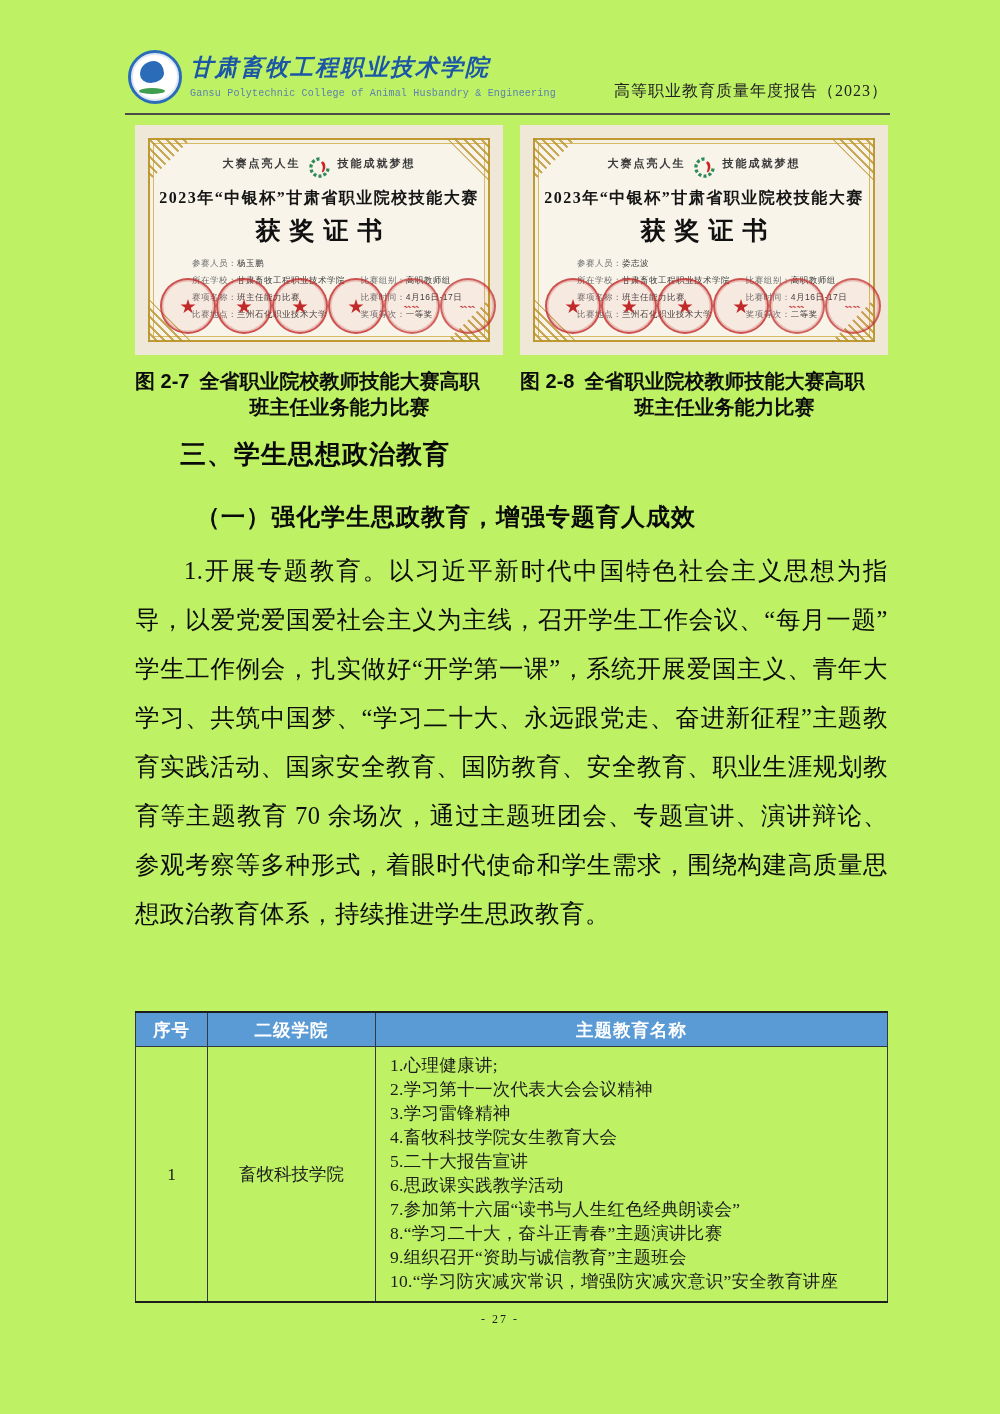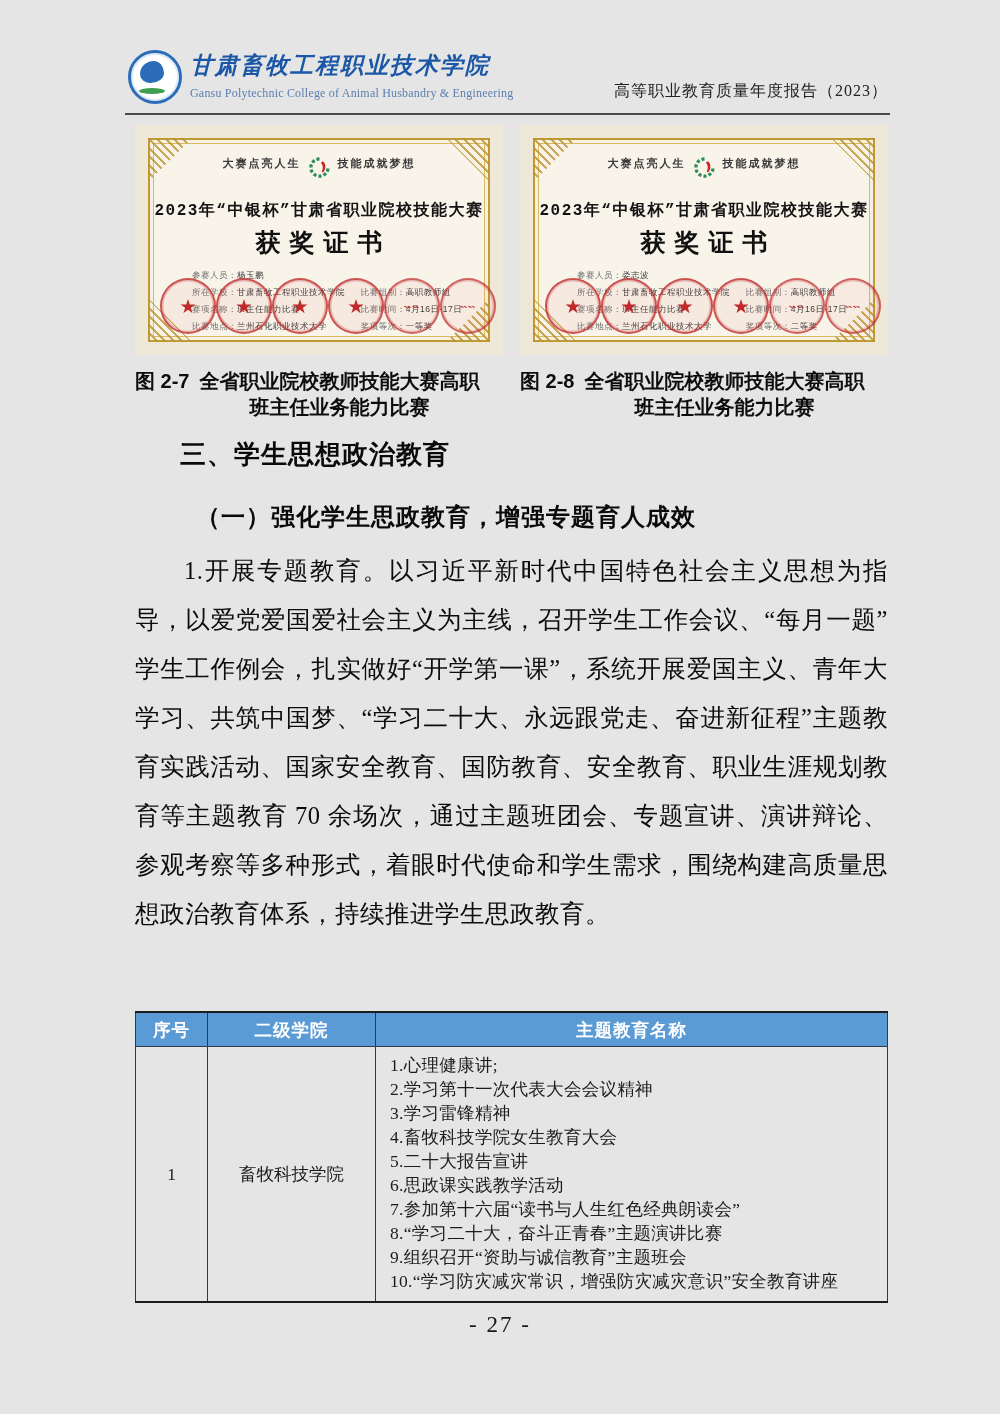--- a/index.html
+++ b/index.html
@@ -1,20 +1,20 @@
 <!DOCTYPE html>
 <html lang="zh"><head>
 <meta charset="utf-8">
 <style>
   html,body{margin:0;padding:0;background:#ffffff;}
   .page{
     position:relative;
     width:1000px;height:1414px;
     margin:0 auto;
-    background:#e5e5e5;
+    background:#bef264;
     font-family:"Liberation Serif","DejaVu Serif",serif;
     color:#111;
     overflow:hidden;
   }
 
   
   .hdr{
     position:absolute;top:50px;left:128px;right:112px;
     display:flex;justify-content:space-between;align-items:flex-end;
   }
@@ -32,22 +32,22 @@
   .logo .grass{
     position:absolute;left:8px;bottom:7px;width:26px;height:6px;
     background:#3f9e4f;border-radius:50%;
   }
   .school-cn{
     font-family:"Liberation Serif","DejaVu Serif",serif;
     font-weight:bold;font-style:italic;
     font-size:23px;letter-spacing:2px;color:#1b57a6;line-height:1.1;
   }
   .school-en{
-    font-family:Liberation Serif, serif;
-    font-size:12px;color:#5b7fb0;margin-top:8px;letter-spacing:.2px;
+    font-family:Liberation Mono, monospace;
+    font-size:10px;color:#5b7fb0;margin-top:8px;letter-spacing:.2px;
   }
   .report-title{
     font-family:"Liberation Serif","DejaVu Serif",serif;
     font-size:16px;color:#222;letter-spacing:1px;white-space:nowrap;
     padding-bottom:2px;
   }
   .hdr-rule{
     position:absolute;top:113px;left:125px;right:110px;
     border-top:2px solid #4a4a4a;
   }
@@ -80,22 +80,22 @@
   .corner.bl{bottom:-2px;left:-2px;clip-path:polygon(0 0,0 100%,100% 100%);}
   .corner.br{bottom:-2px;right:-2px;clip-path:polygon(100% 0,100% 100%,0 100%);}
 
   .cert-slogan{
     margin-top:16px;
     display:flex;justify-content:center;gap:7px;
     font-family:"Liberation Sans","DejaVu Sans",sans-serif;
     font-size:11px;font-weight:bold;color:#3a3a3a;letter-spacing:2px;
   }
   .cert-title{
-    margin-top:21px;
-    font-family:Liberation Mono, monospace;
+    margin-top:9px;
+    font-family:Liberation Serif, serif;
     font-size:16px;font-weight:bold;color:#141414;letter-spacing:1.5px;
     white-space:nowrap;
   }
   .cert-award{
     margin-top:5px;
     font-family:"Liberation Serif","DejaVu Serif",serif;
     font-size:25px;font-weight:bold;color:#101010;letter-spacing:9px;
     text-indent:9px;
   }
   .cert-fields{
@@ -172,21 +172,21 @@
     border:1px solid #31383f;
     font-size:17.5px;color:#1c1c1c;vertical-align:middle;
   }
   td.cell-center{text-align:center;}
   td.cell-items{padding:6px 10px 8px 14px;}
   .item-line{line-height:24px;letter-spacing:.3px;}
 
   
   .footer{
     position:absolute;top:1312px;left:0;width:100%;
-    text-align:center;font-size:23px;color:#1a1a1a;letter-spacing:2px;
+    text-align:center;font-size:12px;color:#1a1a1a;letter-spacing:2px;
   }
 </style>
 </head>
 <body>
 
 <div class="page">
 
   <div class="hdr">
     <div class="hdr-left">
       <div class="logo">

